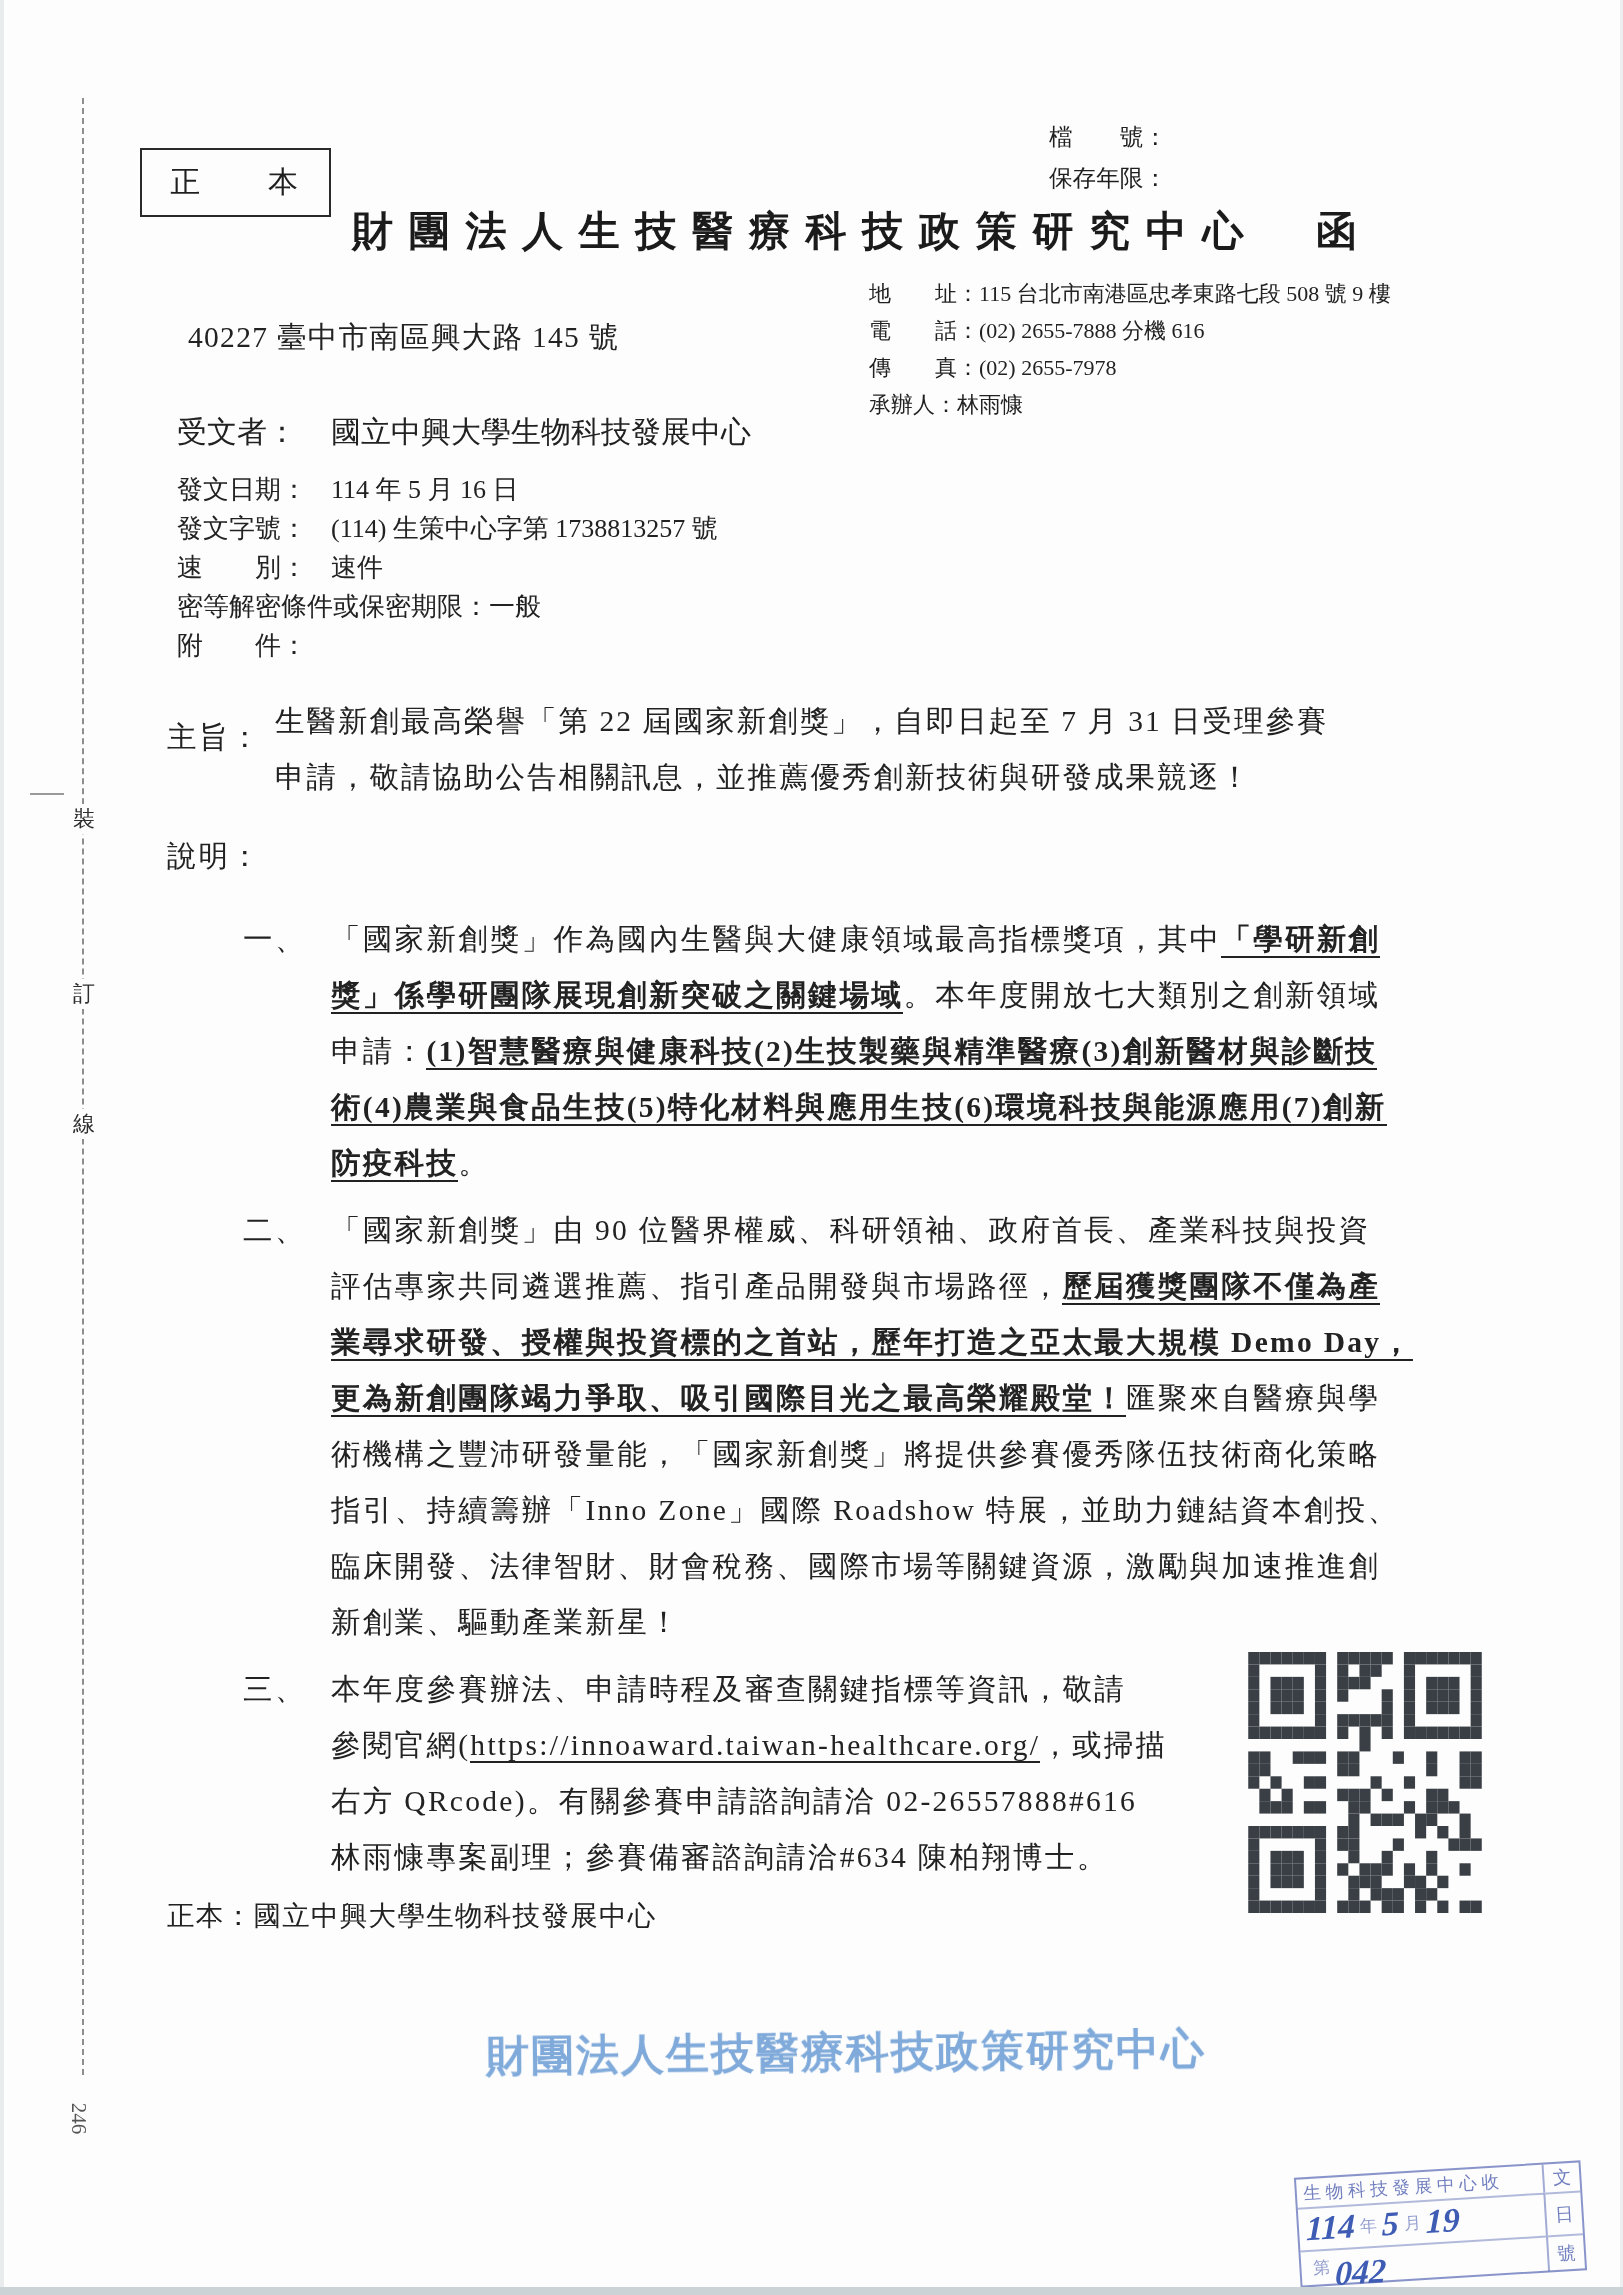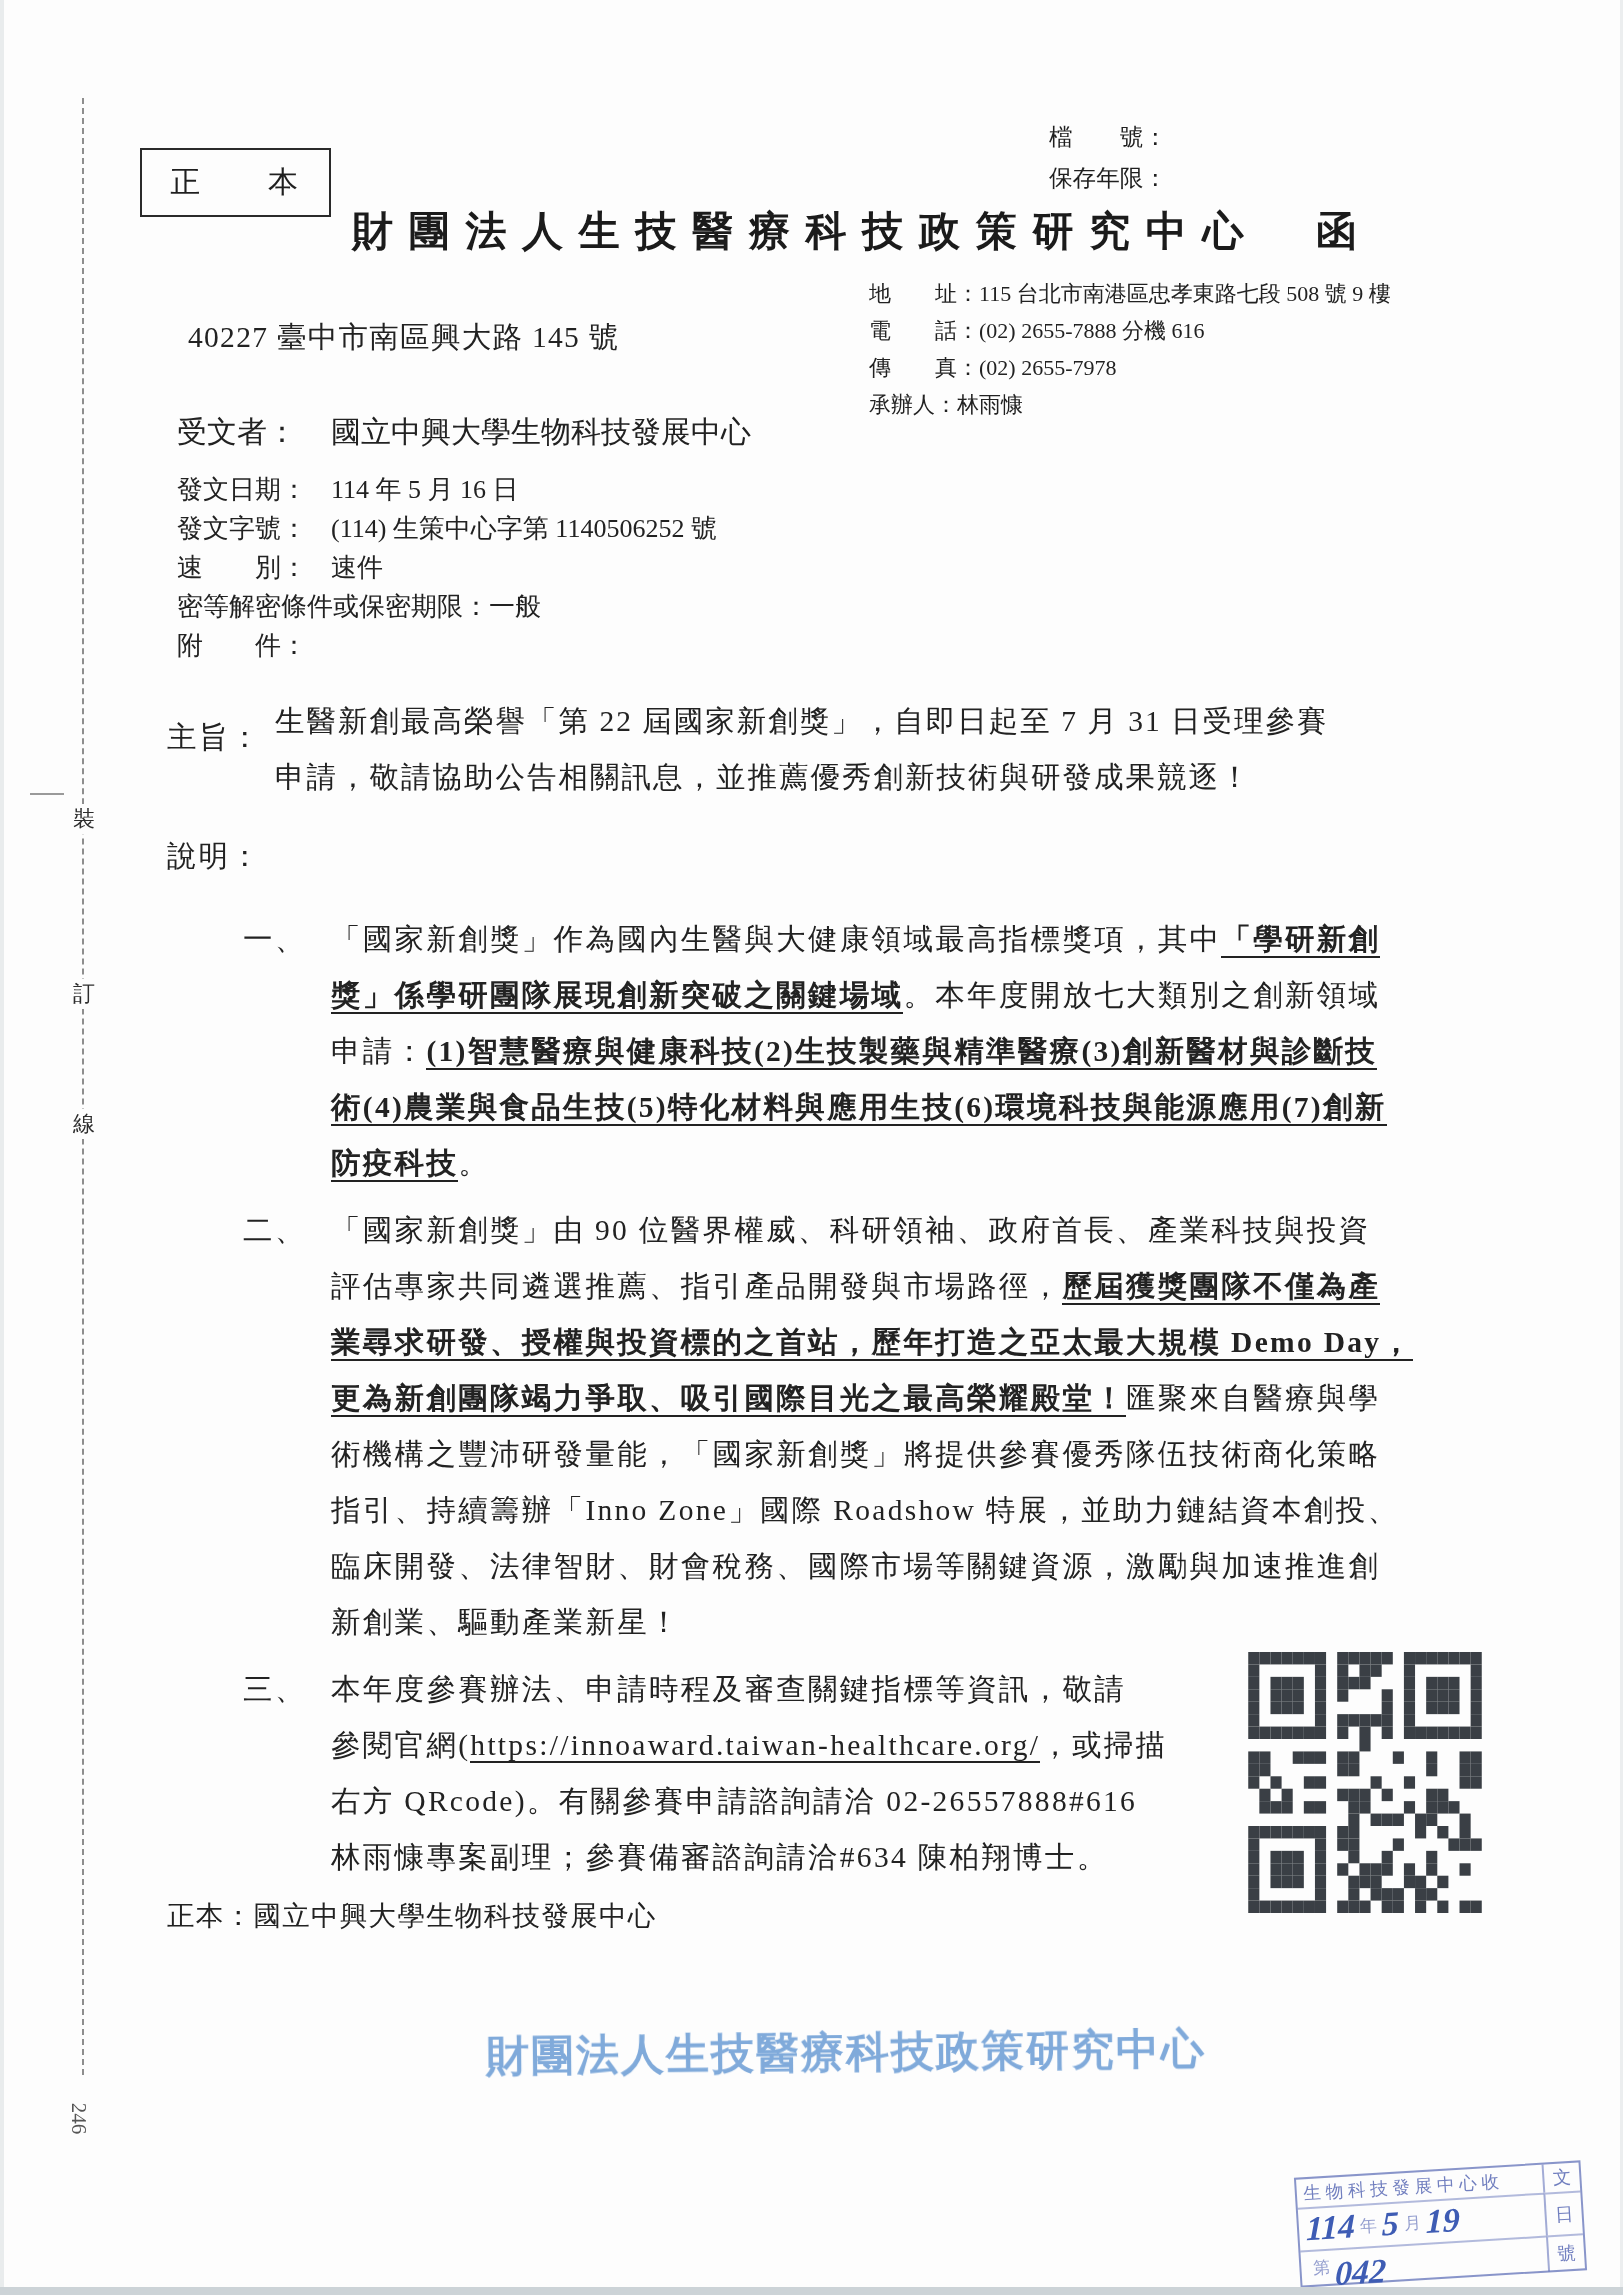--- a/index.html
+++ b/index.html
@@ -99,21 +99,21 @@
     <div><span>傳　　真：</span><span>(02) 2655-7978</span></div>
     <div><span>承辦人：</span><span>林雨慷</span></div>
   </div>
 
   <div class="recipient">
     <span class="lbl">受文者：</span><span>國立中興大學生物科技發展中心</span>
   </div>
 
   <div class="meta">
     <div><span class="lbl">發文日期：</span><span>114 年 5 月 16 日</span></div>
-    <div><span class="lbl">發文字號：</span><span>(114) 生策中心字第 1140506252 號</span></div>
+    <div><span class="lbl">發文字號：</span><span>(114) 生策中心字第 1738813257 號</span></div>
     <div><span class="lbl">速　　別：</span><span>速件</span></div>
     <div class="wide"><span class="lbl">密等解密條件或保密期限：</span><span>一般</span></div>
     <div><span class="lbl">附　　件：</span><span></span></div>
   </div>
 
   <div class="subject">
     <span class="plabel">主旨：</span>
     <div id="subject-lines">
         <div class="tline"><span>生醫新創最高榮譽「第 22 屆國家新創獎」，自即日起至 7 月 31 日受理參賽</span></div>
         <div class="tline"><span>申請，敬請協助公告相關訊息，並推薦優秀創新技術與研發成果競逐！</span></div>

